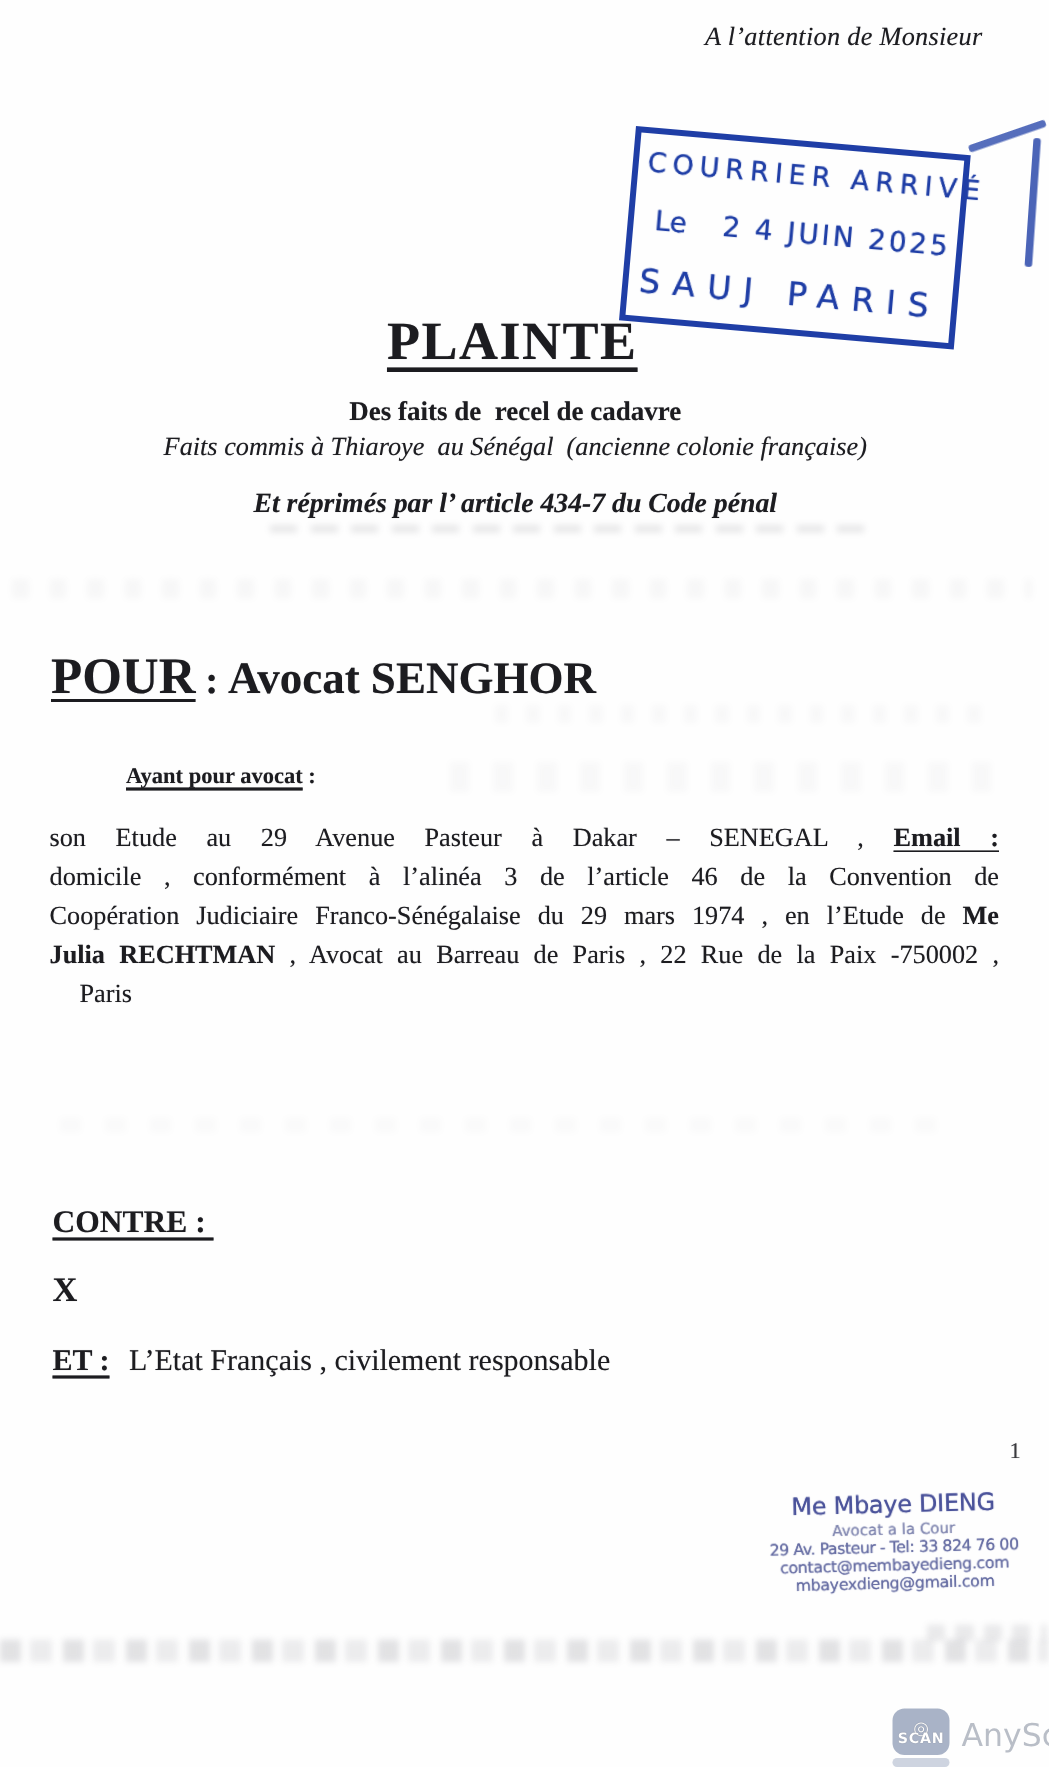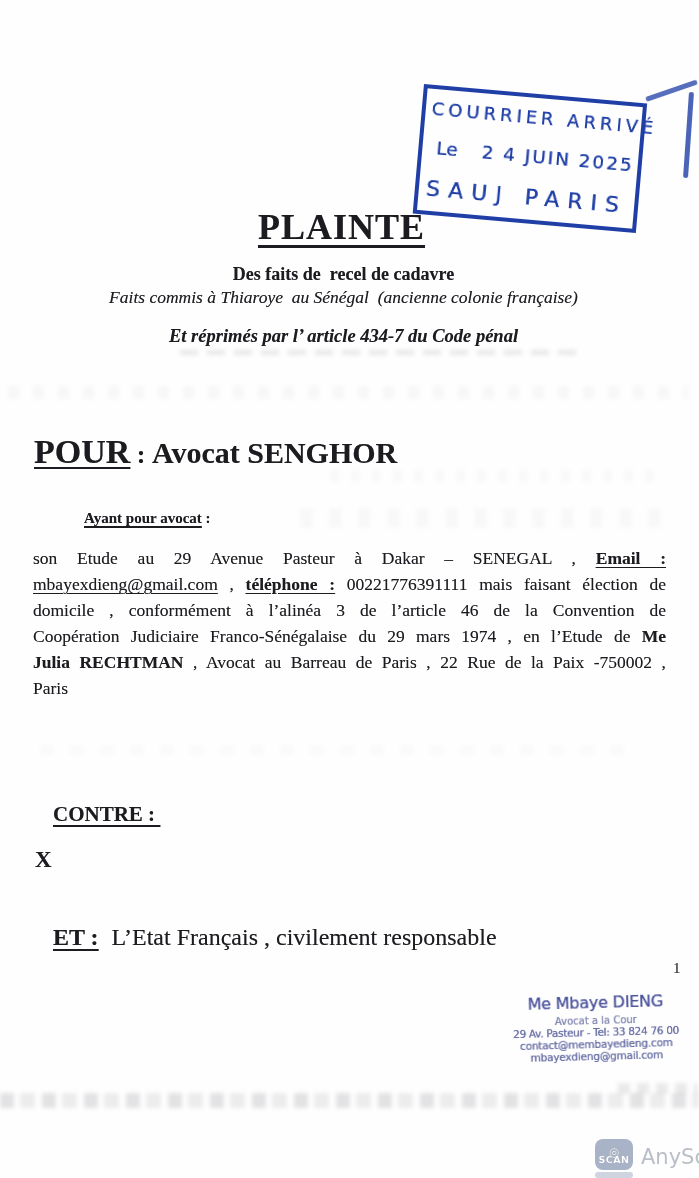--- a/index.html
+++ b/index.html
@@ -41,29 +41,29 @@
   .pour-label{font-size:34px;font-weight:700;text-decoration:underline;
               text-decoration-thickness:2px;text-underline-offset:4px;}
   .pour-colon{font-size:26px;font-weight:700;white-space:pre;}
   .pour-name{font-size:30px;font-weight:700;}
   .avocat-h{position:absolute;top:510px;left:84px;font-size:15px;font-weight:700;}
   .avocat-h .u{text-decoration:underline;text-decoration-thickness:1.5px;text-underline-offset:3px;}
   
   .para{position:absolute;top:545px;left:33px;width:633px;font-size:17.5px;}
   .pline{height:26px;line-height:26px;text-align:justify;text-align-last:justify;
          overflow:hidden;white-space:normal;}
-  .pline-last{text-align-last:left;}
+  .pline-last{text-align-last:left;margin-left:20px;}
   .sb{font-weight:700;}
   .si{}
   .su{text-decoration:underline;text-decoration-thickness:1.4px;text-underline-offset:3px;}
   
   .contre{position:absolute;top:802px;left:35px;font-size:21px;font-weight:700;}
-  .u2{text-decoration:underline;text-decoration-thickness:2px;text-underline-offset:4px;white-space:pre;margin-left:18px;}
+  .u2{text-decoration:underline;text-decoration-thickness:2px;text-underline-offset:4px;white-space:pre;}
   .xdef{position:absolute;top:847px;left:35px;font-size:23px;font-weight:700;}
-  .etline{position:absolute;top:924px;left:35px;font-size:24px;}
+  .etline{position:absolute;top:896px;left:35px;font-size:20px;}
   .etlabel{font-weight:700;}
   .ettext{margin-left:13px;}
   
   .pagenum{position:absolute;top:960px;left:673px;font-size:15px;color:#3a3a3e;}
   .lstamp{position:absolute;top:993px;left:496px;width:200px;text-align:center;
           transform:rotate(-1.5deg);font-family:"DejaVu Sans","Liberation Sans",sans-serif;
           filter:blur(.35px);text-shadow:0 0 .5px currentColor;}
   .ls-name{font-size:16px;letter-spacing:-.2px;color:var(--lstamp-dark,#4a529a);margin-bottom:3px;white-space:nowrap;}
   .ls-role{font-size:10px;color:var(--lstamp-light,#8187b0);white-space:nowrap;}
   .ls-addr{font-size:10.5px;letter-spacing:-.3px;color:var(--lstamp-mid,#666da3);white-space:nowrap;}
@@ -98,20 +98,21 @@
   .wm-label{position:absolute;left:641px;top:1145px;font-size:21px;white-space:nowrap;
             color:var(--watermark-text,#b9bec7);
             font-family:"DejaVu Sans","Liberation Sans",sans-serif;text-shadow:none;}
 </style>
 </head>
 <body>
 
 <div class="sheet">
 
   <div class="addressee">
+    <div>A l’attention de Monsieur</div>
   </div>
 
   <div class="stamp">
     <div class="stamp-title">COURRIER ARRIVÉ</div>
     <div class="stamp-date">
       <span>Le</span>
       <span class="stamp-date-val">2 4 JUIN 2025</span>
     </div>
     <div class="stamp-office">SAUJ PARIS</div>
   </div>
@@ -122,21 +123,20 @@
   <div class="sub1">Des faits de  recel de cadavre</div>
   <div class="sub2">Faits commis à Thiaroye  au Sénégal  (ancienne colonie française)</div>
   <div class="sub3">Et réprimés par l’ article 434-7 du Code pénal</div>
 
   <div class="pour"><span class="pour-label">POUR</span><span class="pour-colon"> : </span><span class="pour-name">Avocat SENGHOR</span></div>
 
   <div class="avocat-h"><span class="u">Ayant pour avocat</span><span> :</span></div>
 
   <div class="para">
     <div class="pline"><span>son Etude au 29 Avenue Pasteur à Dakar – SENEGAL , </span><span class="sb su">Email :</span></div>
-    <div class="pline"><span class="su">mbayexdieng@gmail.com</span><span> , </span><span class="sb su">téléphone :</span><span> 00221776391111 mais faisant élection de</span></div>
     <div class="pline"><span>domicile , </span><span class="si">conformément à l’alinéa 3 de l’article 46 de la Convention de</span></div>
     <div class="pline"><span class="si">Coopération Judiciaire Franco-Sénégalaise du 29 mars 1974</span><span> , en l’Etude de </span><span class="sb">Me</span></div>
     <div class="pline"><span class="sb">Julia RECHTMAN</span><span> , Avocat au Barreau de Paris , 22 Rue de la Paix -750002 ,</span></div>
     <div class="pline pline-last"><span>Paris</span></div>
   </div>
 
   <div class="contre"><span class="u2">CONTRE : </span></div>
   <div class="xdef">X</div>
   <div class="etline"><span class="u2 etlabel">ET :</span><span class="ettext">L’Etat Français , civilement responsable</span></div>
 

